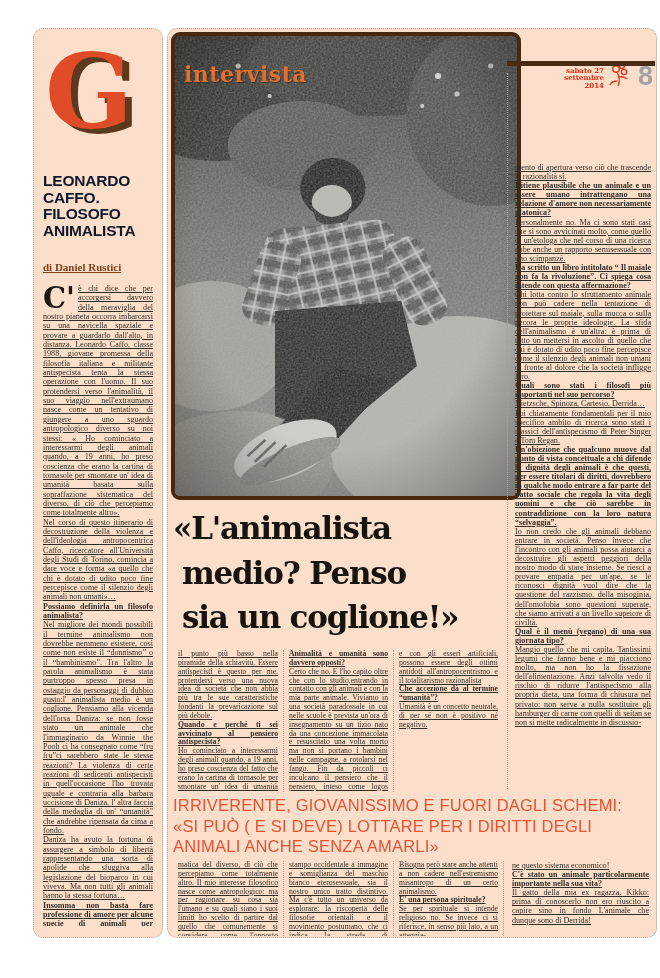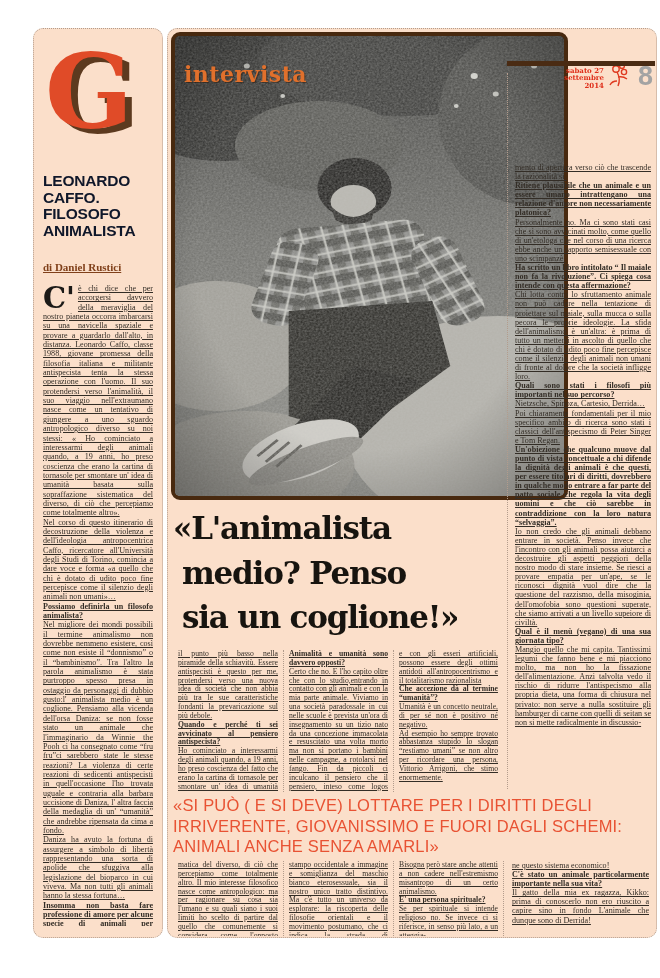--- a/index.html
+++ b/index.html
@@ -18,21 +18,21 @@
   .col-text{font-size:8.1px;line-height:9.35px;text-align:justify;color:#332d26;text-decoration:underline;}
   .left-text{margin-top:11px;height:642px;overflow:hidden;}
   .dropcap{float:left;font-family:"DejaVu Serif",serif;font-weight:700;font-size:29px;
     line-height:24px;padding:2px 3px 0 0;color:#1c1a17;}
   .blk{margin:0;}
   .blk-q{font-weight:700;}
 
   
   .main{position:absolute;left:167px;top:28px;width:490px;height:910px;
     background:#fbdfca;border:1px dotted #b39c8c;border-radius:10px;box-sizing:border-box;overflow:hidden;}
-  .photo-frame{position:absolute;left:3px;top:3px;width:397px;height:468px;
+  .photo-frame{position:absolute;left:3px;top:3px;width:350px;height:468px;
     border:4px solid #48290f;border-radius:9px;overflow:hidden;background:#000000;box-sizing:border-box;}
   .photo-frame svg{display:block;width:100%;height:100%;}
   .intervista{position:absolute;left:9px;top:25px;font-family:"DejaVu Serif",serif;font-weight:700;
     font-size:22px;color:#e0702c;letter-spacing:0.5px;text-shadow:1px 1px 0 rgba(40,20,5,0.45);}
 
   .masthead-right{position:absolute;left:341px;top:8px;width:144px;height:52px;display:flex;align-items:flex-end;}
   .edition-date{flex:1;text-align:right;font-family:"DejaVu Serif",serif;font-weight:700;
     font-size:7px;line-height:7.5px;color:#df2f1b;padding-top:2px;}
   .flower{width:26px;height:28px;margin-left:3px;}
   .pageno{font-family:"Liberation Sans",sans-serif;font-weight:700;font-size:27px;line-height:25px;
@@ -203,28 +203,27 @@
       <div class="mcol col-text">
 
       <p class="blk blk-q">Animalità e umanità sono davvero opposti?</p>
           <p class="blk blk-p">Certo che no. E l'ho capito oltre che con lo studio,entrando in contatto con gli animali e con la mia parte animale. Viviamo in una società paradossale in cui nelle scuole è prevista un'ora di insegnamento su un tizio nato da una concezione immacolata e resuscitato una volta morto ma non si portano i bambini nelle campagne, a rotolarsi nel fango. Fin da piccoli ci inculcano il pensiero che il pensiero, inteso come logos razionale di</p>
         </div>
       <div class="mcol col-text">
 
       <p class="blk blk-p">e con gli esseri artificiali, possono essere degli ottimi antidoti all'antropocentrismo e il totalitarismo razionalista</p>
           <p class="blk blk-q">Che accezione dà al termine “umanità”?</p>
           <p class="blk blk-p">Umanità è un concetto neutrale, di per sé non è positivo né negativo.</p>
-          <p class="blk blk-p">Ad esempio ho sempre trovato abbastanza stupido lo slogan “restiamo umani” se non altro per ricordare una persona, Vittorio Arrigoni, che stimo enormemente.</p>
         </div>
     </div>
 
     <div class="banner">
 
-    <div class="banner-line">«SI PUÒ ( E SI DEVE) LOTTARE PER I DIRITTI DEGLI</div>
-        <div class="banner-line">IRRIVERENTE, GIOVANISSIMO E FUORI DAGLI SCHEMI:</div>
+    <div class="banner-line">IRRIVERENTE, GIOVANISSIMO E FUORI DAGLI SCHEMI:</div>
+        <div class="banner-line">«SI PUÒ ( E SI DEVE) LOTTARE PER I DIRITTI DEGLI</div>
         <div class="banner-line">ANIMALI ANCHE SENZA AMARLI»</div>
       </div>
 
     <div class="bottom-cols">
       <div class="bcol col-text">
 
       <p class="blk blk-p">matica del diverso, di ciò che percepiamo come totalmente altro. Il mio interesse filosofico nasce come antropologico: ma per ragionare su cosa sia l'umano e su quali siano i suoi limiti ho scelto di partire dal quello che comunemente si considera come l'opposto dell'umanità.</p>
         </div>
       <div class="bcol col-text">
 

